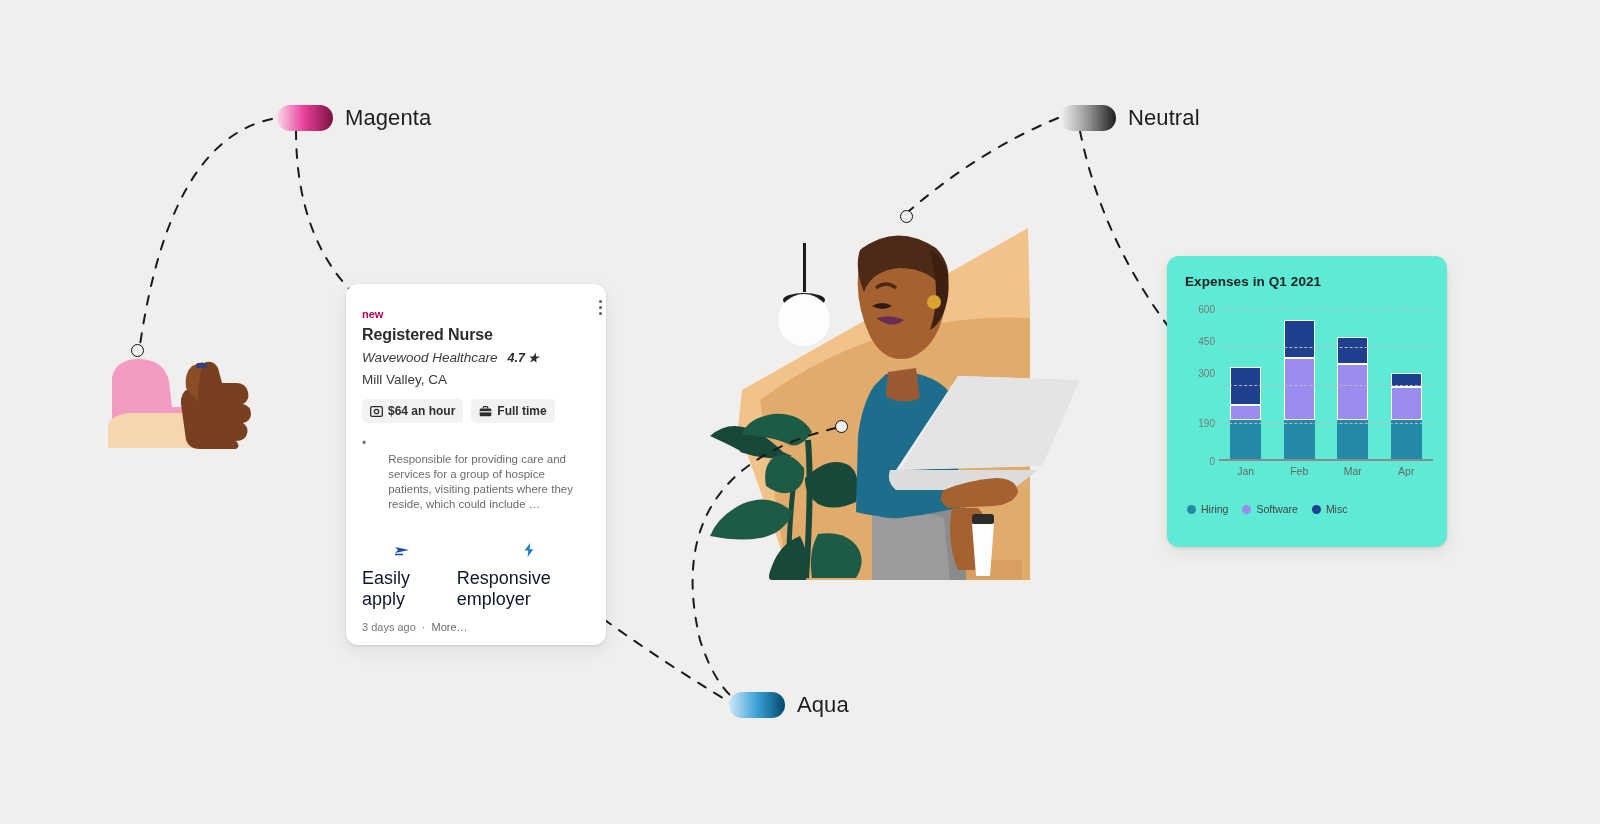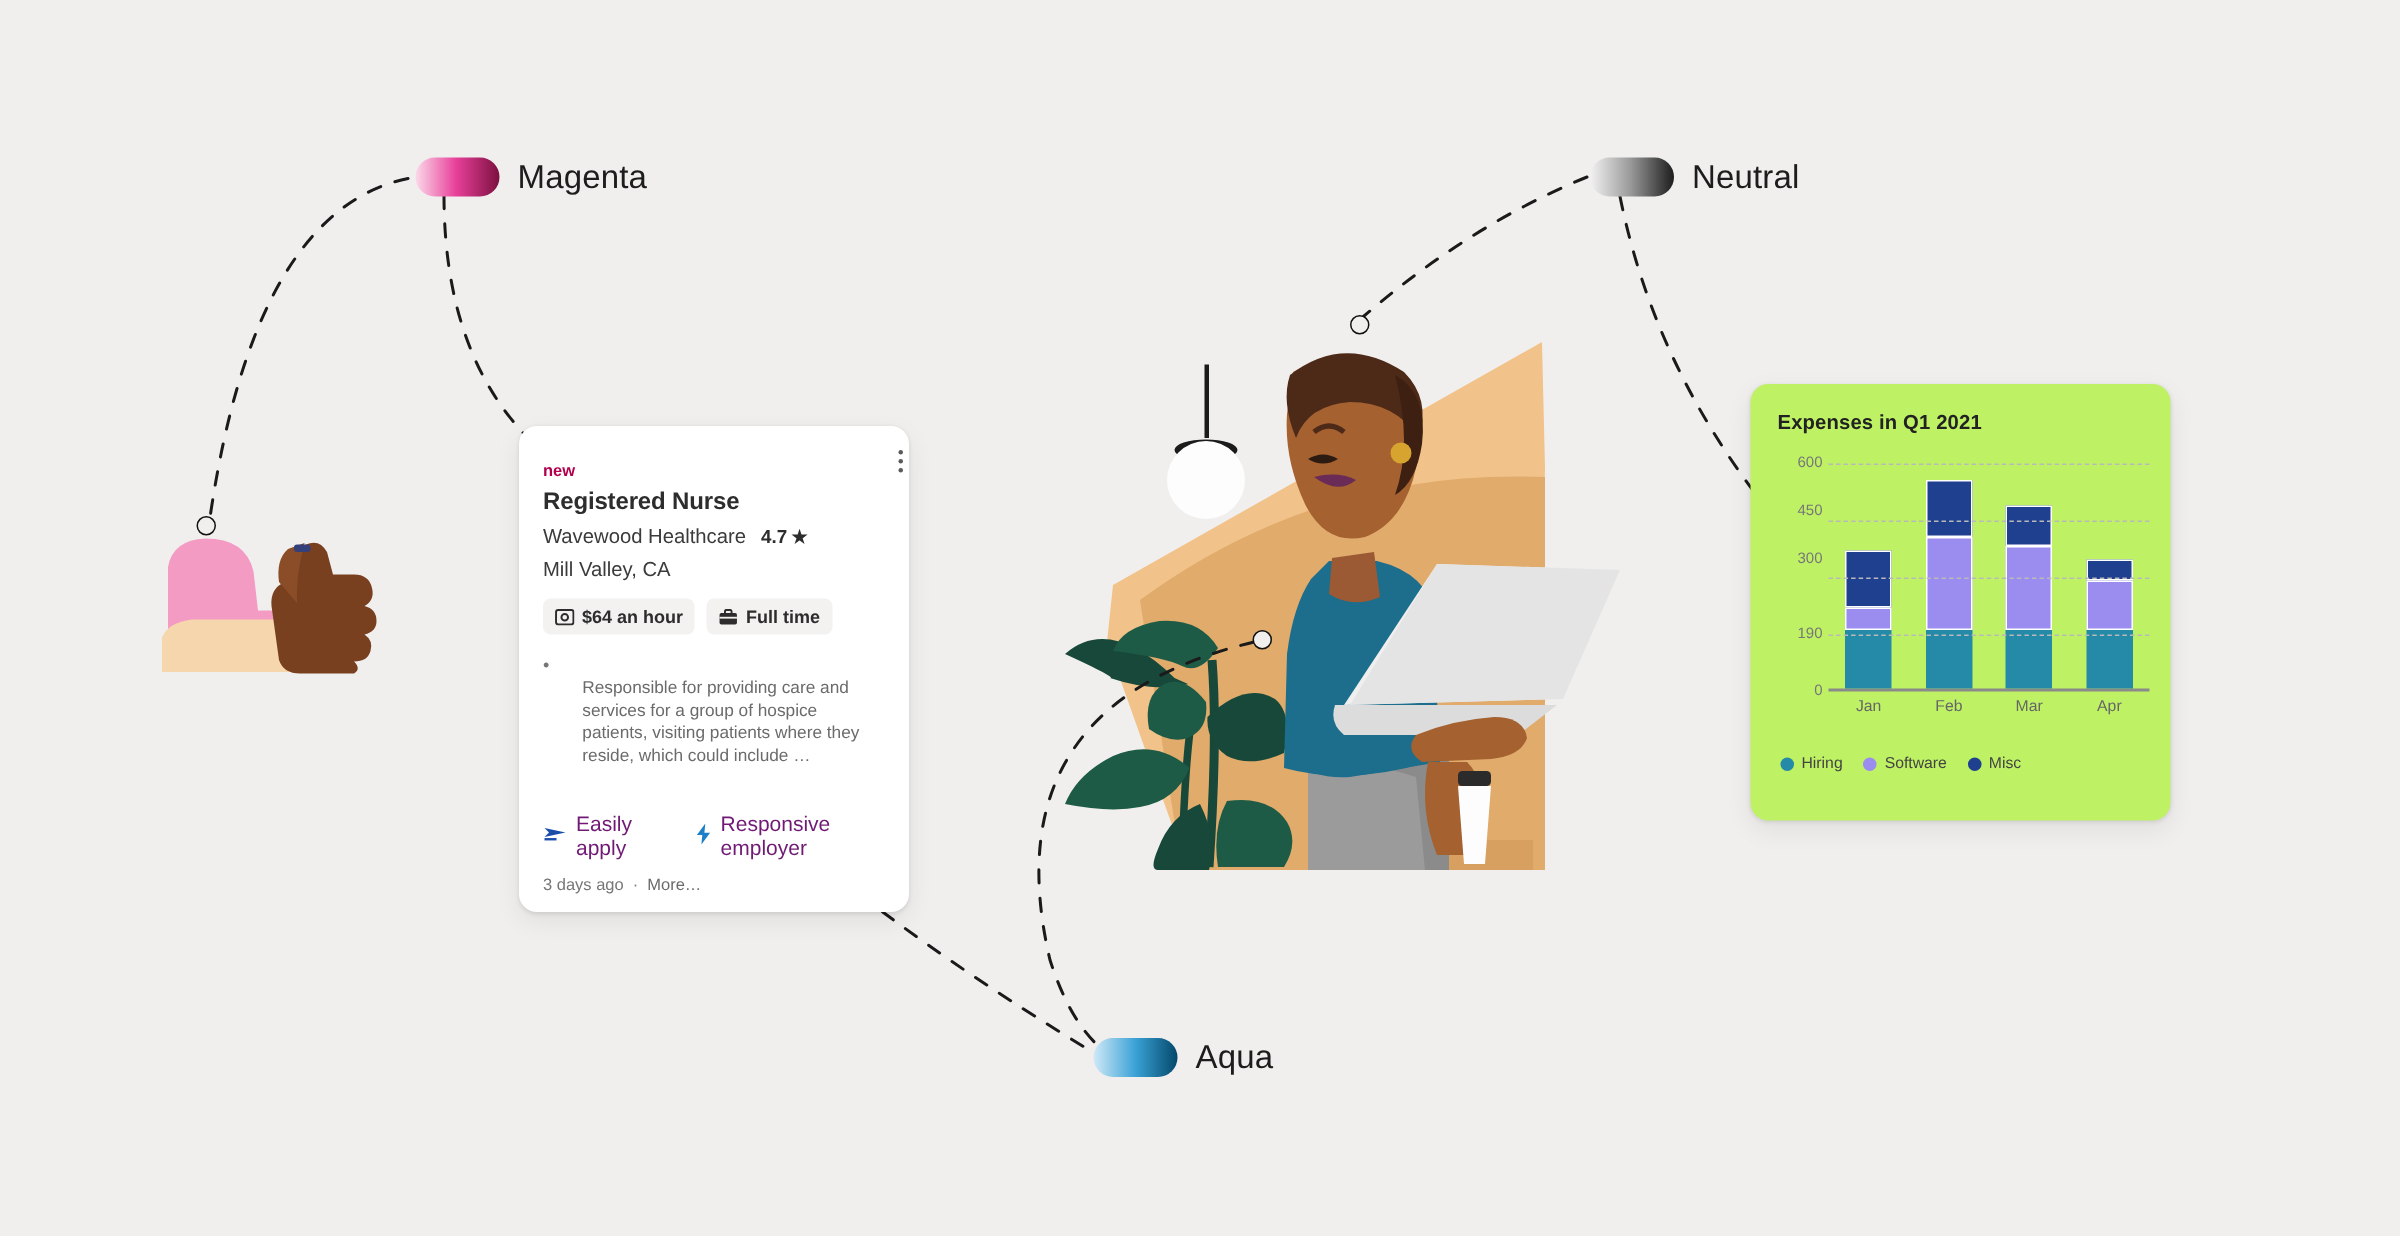--- a/index.html
+++ b/index.html
@@ -26,43 +26,43 @@
     position:absolute;left:346px;top:284px;width:260px;
     background:#ffffff;border-radius:12px;
     box-shadow:0 1px 3px rgba(0,0,0,.10),0 6px 18px rgba(0,0,0,.07);
     padding:14px 4px 12px 16px;box-sizing:border-box;
   }
   .job-top{display:flex;justify-content:space-between;align-items:flex-start;}
   .job-new{font-size:11px;font-weight:bold;color:#b3004e;line-height:1;margin-top:11px;}
   .kebab{width:4px;display:flex;flex-direction:column;gap:3px;align-items:center;margin-top:2px;cursor:pointer;}
   .kebab i{width:3px;height:3px;border-radius:50%;background:#5b5b5b;display:block;}
   .job-title{font-size:16px;font-weight:bold;color:#2d2d2d;margin-top:6px;letter-spacing:-.1px;}
-  .job-company{font-size:13.5px;color:#3b3b3b;margin-top:6px;display:flex;align-items:center;gap:10px;}
+  .job-company{font-size:13.5px;color:#3b3b3b;margin-top:6px;display:flex;align-items:center;gap:10px;font-style:italic;}
   .job-rating{font-weight:bold;font-size:12.5px;color:#2d2d2d;display:flex;align-items:center;gap:3px;}
   .star{font-size:12px;color:#2d2d2d;}
   .job-location{font-size:13.5px;color:#3b3b3b;margin-top:7px;}
   .chips{display:flex;gap:8px;margin-top:12px;}
   .chip{
     background:#f3f2f1;border-radius:5px;padding:5px 8px;
     font-size:12px;font-weight:bold;color:#2d2d2d;
     display:flex;align-items:center;gap:5px;white-space:nowrap;
   }
   .chip svg{display:block;}
   .job-desc{margin-top:13px;display:flex;gap:6px;}
   .job-desc .bullet{color:#767676;font-size:12px;line-height:15px;}
   .job-desc p{margin:16px;font-size:11.5px;line-height:15px;color:#6b6b6b;}
   .job-meta{display:flex;align-items:center;gap:14px;margin-top:13px;}
-  .meta-item{display:flex;align-items:center;gap:6px;font-size:14px;color:#701a75;}
+  .meta-item{display:flex;align-items:center;gap:6px;font-size:18px;color:#0f172a;flex-direction:column;}
   .job-foot{margin-top:11px;font-size:11px;color:#767676;display:flex;align-items:center;gap:6px;}
   .job-foot .more{color:#6b6b6b;}
 
   
   .chart-card{
     position:absolute;left:1167px;top:256px;width:280px;height:291px;
-    background:#bef264;border-radius:12px;
+    background:#5eead4;border-radius:12px;
     box-shadow:0 1px 3px rgba(0,0,0,.10),0 6px 18px rgba(0,0,0,.07);
     box-sizing:border-box;padding:18px 16px 14px 18px;
   }
   .chart-title{font-size:13.5px;font-weight:bold;color:#222;letter-spacing:.1px;}
   .chart-plot{position:relative;margin-top:20px;height:160px;}
   .y-labels{position:absolute;left:0;top:0;width:30px;height:152px;}
   .y-lab{position:absolute;right:0;font-size:10px;color:#777;transform:translateY(-50%);}
   .grid-area{position:absolute;left:34px;right:-2px;top:0;height:152px;}
   .gridline{position:absolute;left:0;right:0;height:0;border-top:1px dashed #b9b9b9;}
   .axis{position:absolute;left:0;right:0;bottom:0;height:2px;background:#8a8a8a;}

